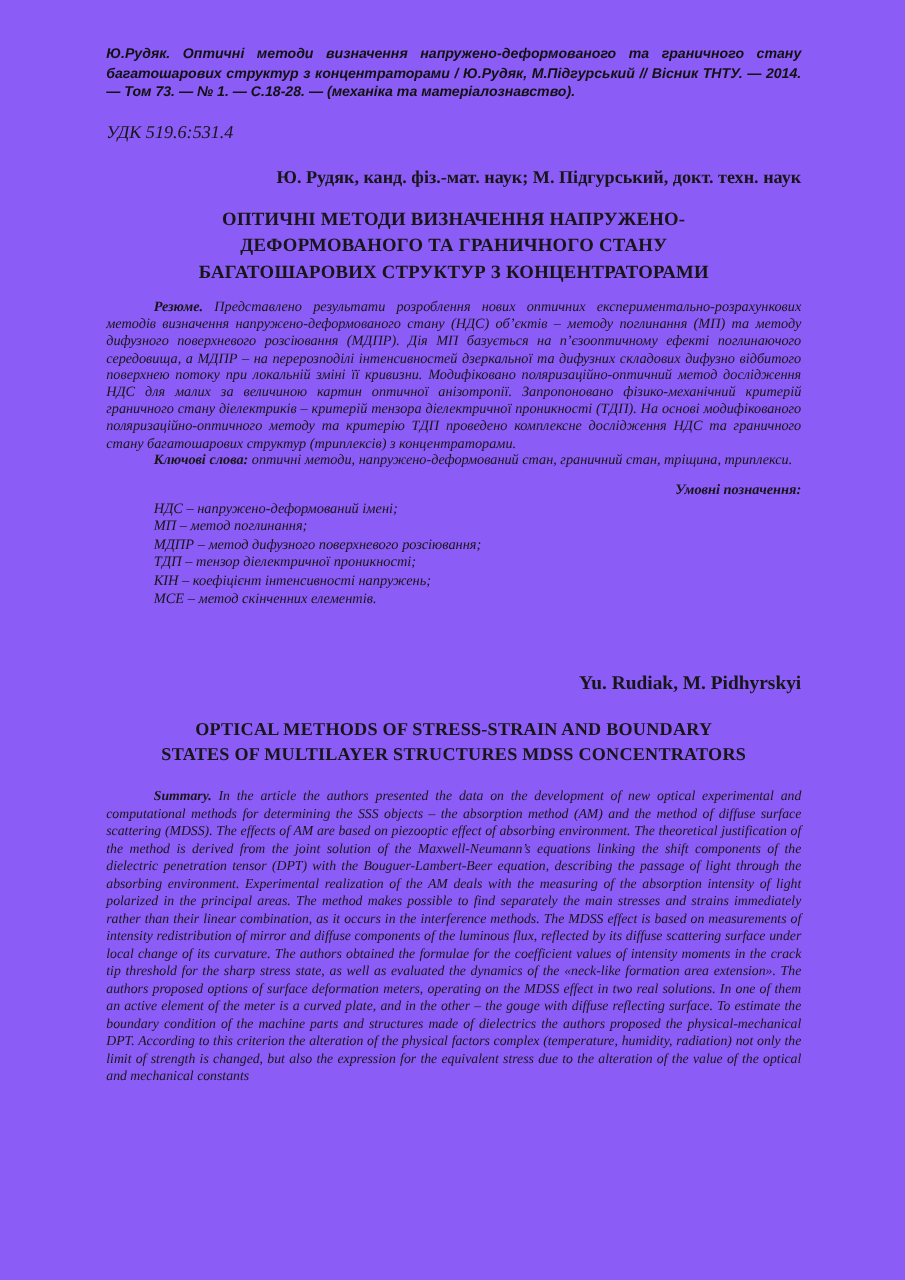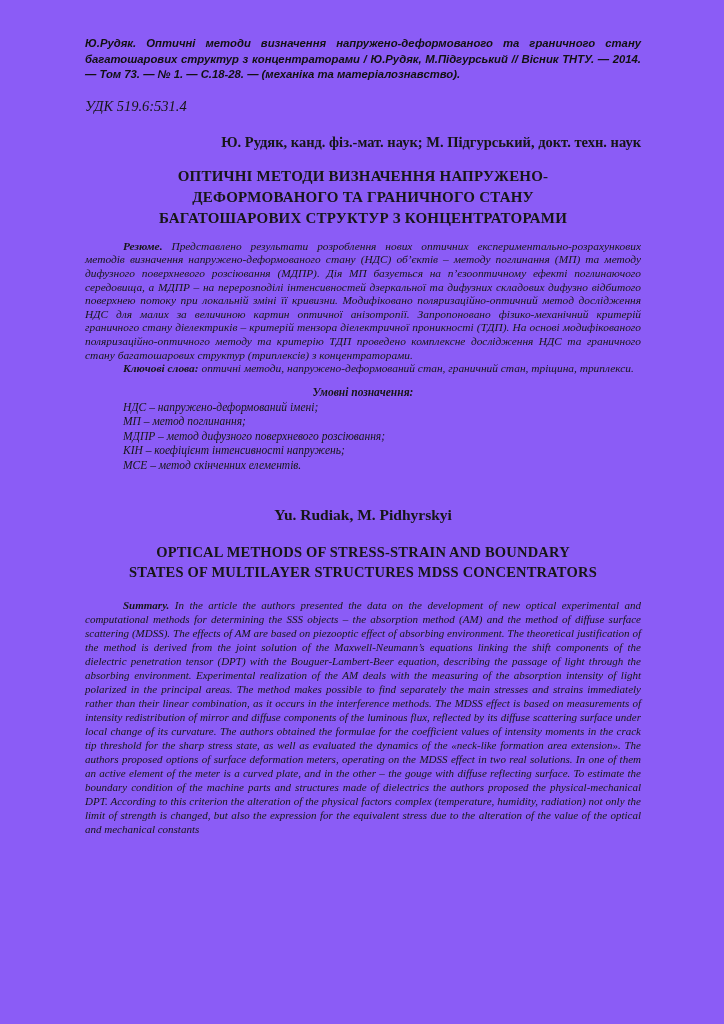--- a/index.html
+++ b/index.html
@@ -64,36 +64,36 @@
     font-size: 11.4px;
     line-height: 13.6px;
     text-align: justify;
     text-indent: 38px;
   }
   .abstract { margin-top: 11px; }
   .label-bold { font-weight: bold; }
   
   .notation-heading {
     margin-top: 10px;
-    text-align: center;
+    text-align: right;
     font-weight: bold;
     font-style: italic;
     font-size: 11.5px;
   }
   .notation-list {
     margin-top: 2px;
     margin-left: 38px;
     font-style: italic;
     font-size: 11.5px;
     line-height: 14.5px;
   }
   
   .authors-en {
-    margin-top: 34px;
-    text-align: center;
+    margin-top: 51px;
+    text-align: right;
     font-weight: bold;
     font-size: 15.5px;
   }
   .title-en {
     margin-top: 18px;
     text-align: center;
     font-weight: bold;
     font-size: 14.5px;
     line-height: 20px;
     letter-spacing: 0.2px;
@@ -129,20 +129,21 @@
     <p class="abstract"><span class="label-bold">Резюме.</span> <span>Представлено результати розроблення нових оптичних експериментально-розрахункових методів визначення напружено-деформованого стану (НДС) об’єктів – методу поглинання (МП) та методу дифузного поверхневого розсіювання (МДПР). Дія МП базується на п’єзооптичному ефекті поглинаючого середовища, а МДПР – на перерозподілі інтенсивностей дзеркальної та дифузних складових дифузно відбитого поверхнею потоку при локальній зміні її кривизни. Модифіковано поляризаційно-оптичний метод дослідження НДС для малих за величиною картин оптичної анізотропії. Запропоновано фізико-механічний критерій граничного стану діелектриків – критерій тензора діелектричної проникності (ТДП). На основі модифікованого поляризаційно-оптичного методу та критерію ТДП проведено комплексне дослідження НДС та граничного стану багатошарових структур (триплексів) з концентраторами.</span></p>
 
     <p class="keywords"><span class="label-bold">Ключові слова:</span> <span>оптичні методи, напружено-деформований стан, граничний стан, тріщина, триплекси.</span></p>
 
     <p class="notation-heading">Умовні позначення:</p>
 
     <div class="notation-list">
       <div>НДС – напружено-деформований імені;</div>
       <div>МП – метод поглинання;</div>
       <div>МДПР – метод дифузного поверхневого розсіювання;</div>
+      <div>ТДП – тензор діелектричної проникності;</div>
       <div>КІН – коефіцієнт інтенсивності напружень;</div>
       <div>МСЕ – метод скінченних елементів.</div>
     </div>
 
     <p class="authors-en">Yu. Rudiak, M. Pidhyrskyi</p>
 
     <div class="title-en">
       <div>OPTICAL METHODS OF STRESS-STRAIN AND BOUNDARY</div>
       <div>STATES OF MULTILAYER STRUCTURES MDSS CONCENTRATORS</div>
     </div>

